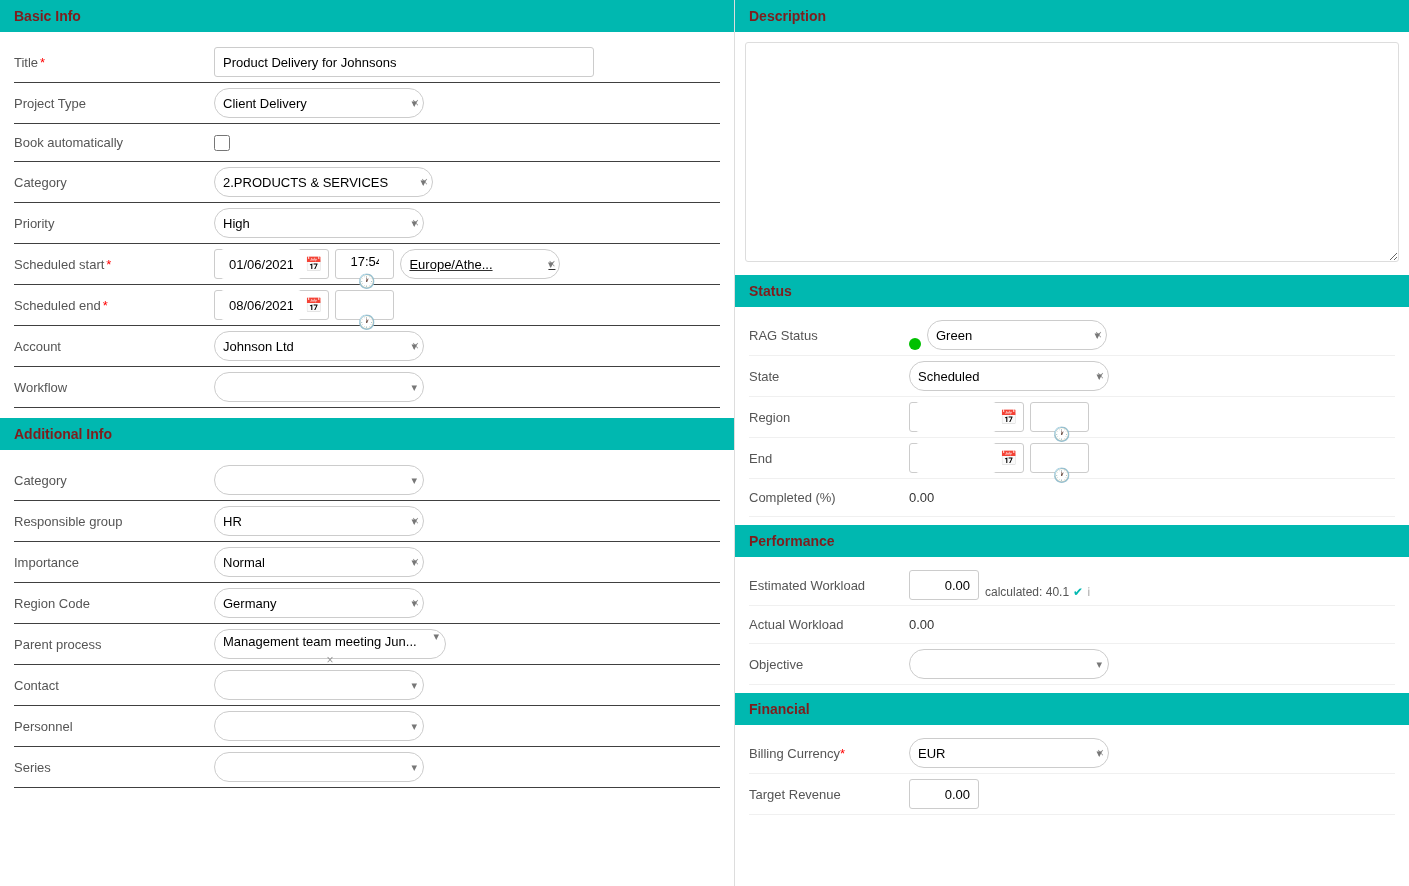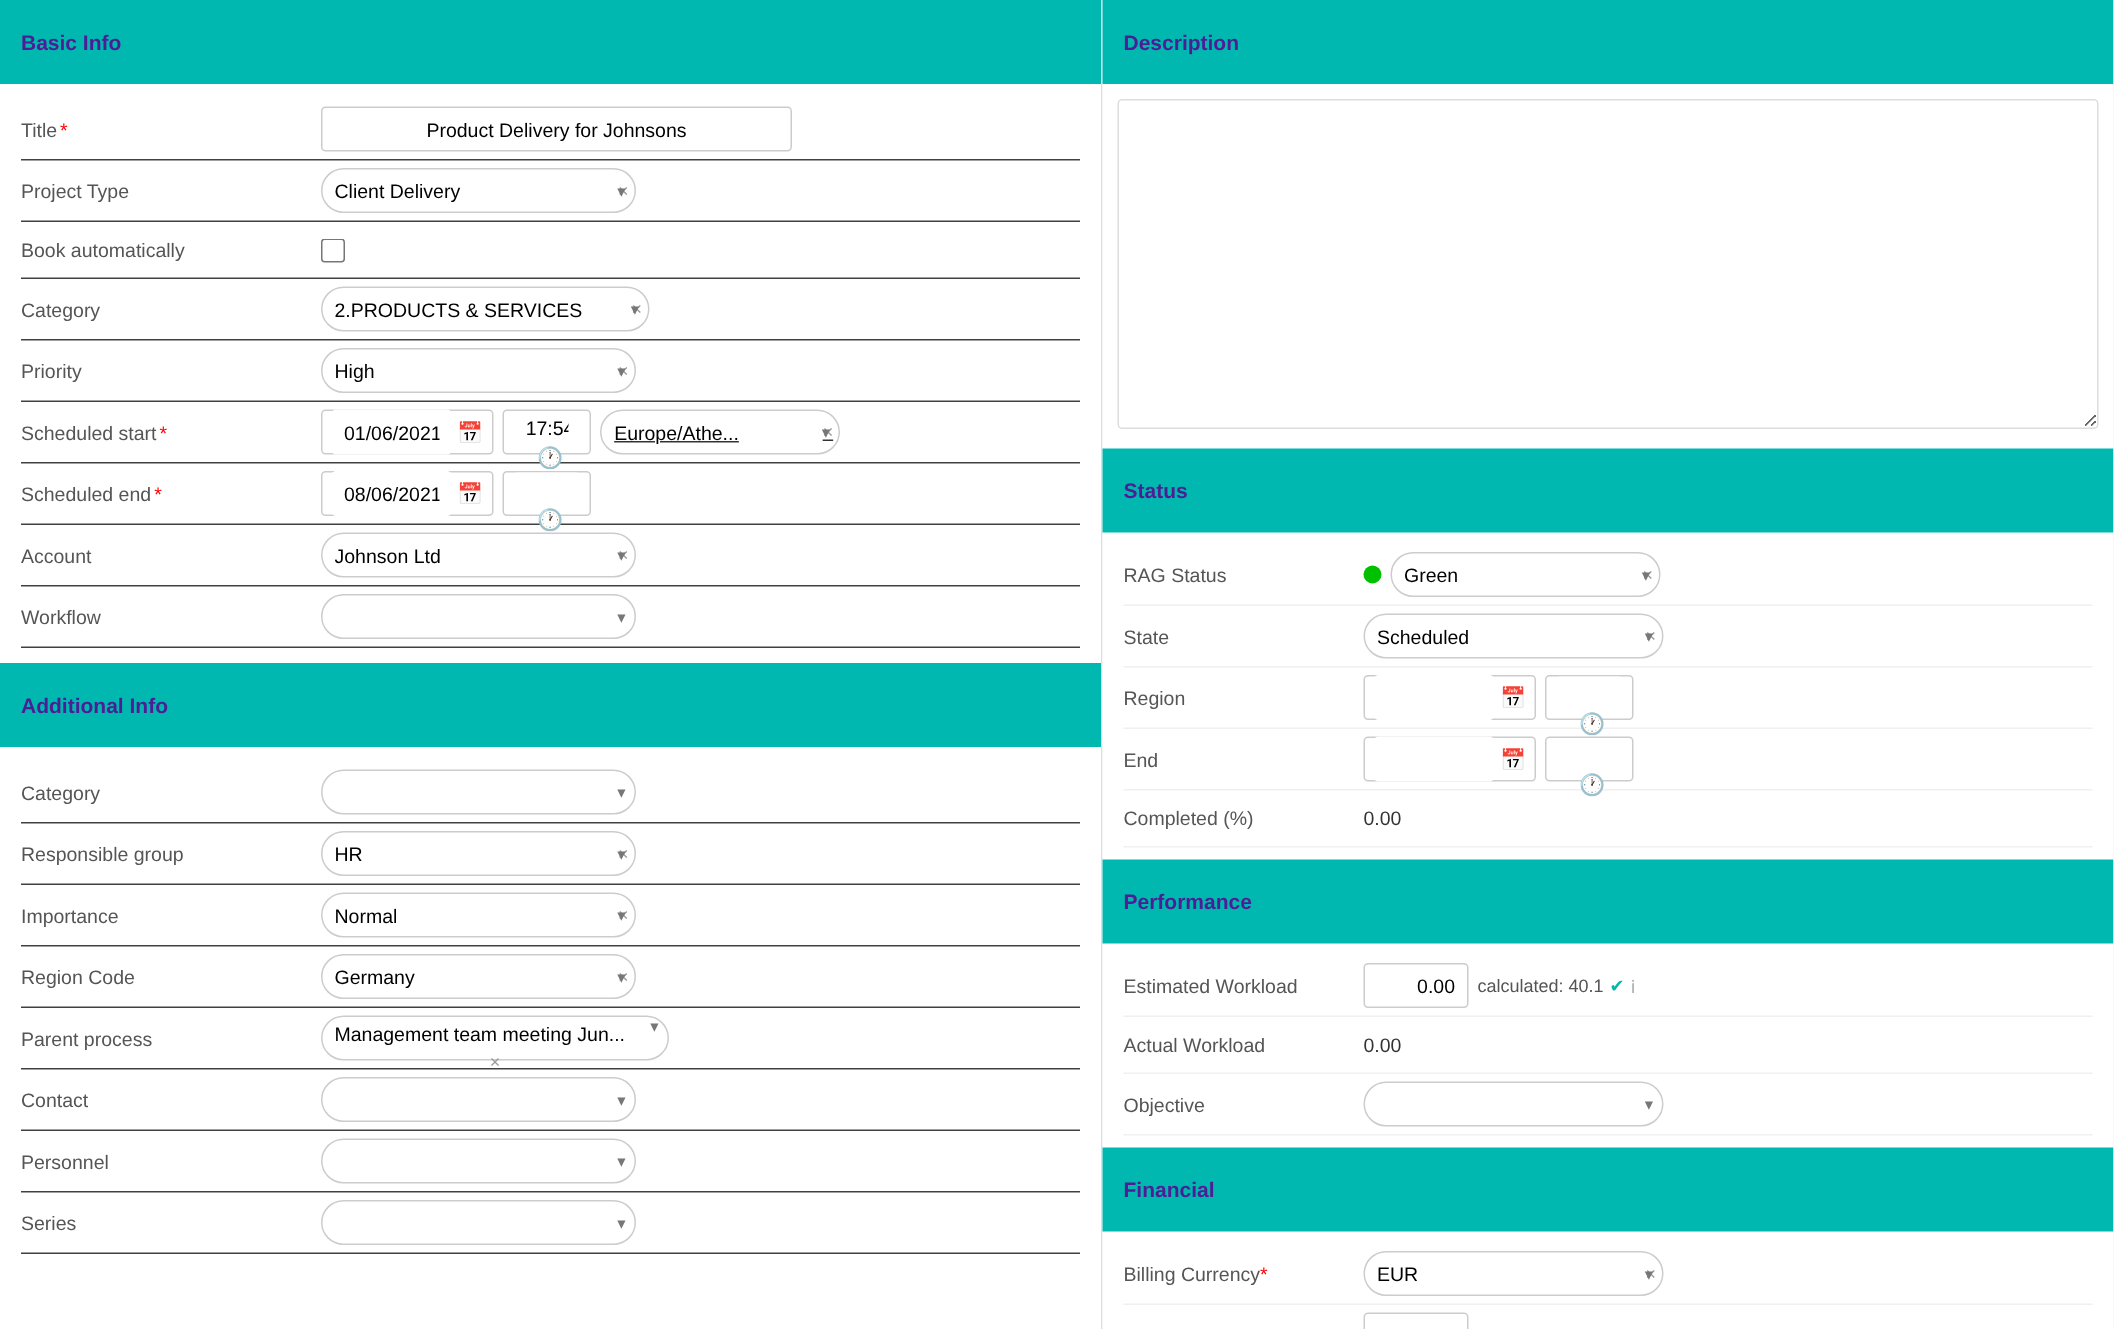--- a/index.html
+++ b/index.html
@@ -17,24 +17,24 @@
       border-right: 1px solid #ddd;
     }
 
     .right-panel {
       flex: 1;
       background: #fff;
     }
 
     .section-header {
       background: #00b8b0;
-      color: #4c1d95;
+      color: #7f1d1d;
       font-weight: bold;
       font-size: 14px;
-      padding: 20px 14px;
+      padding: 8px 14px;
     }
 
     .form-body {
       padding: 10px 14px;
     }
 
     .form-row {
       display: flex;
       align-items: center;
       min-height: 38px;
@@ -62,22 +62,21 @@
     input[type="text"], input[type="date"] {
       border: 1px solid #ccc;
       border-radius: 3px;
       padding: 4px 8px;
       font-size: 13px;
       height: 30px;
       outline: none;
     }
 
     .title-input {
-      width: 314px;
-      text-align: center;
+      width: 380px;
     }
 
     .select-wrapper {
       position: relative;
       display: inline-flex;
       align-items: center;
       border: 1px solid #ccc;
       border-radius: 15px;
       background: #fff;
       height: 30px;
@@ -209,21 +208,21 @@
     .right-form-label {
       width: 160px;
       color: #555;
       font-size: 13px;
       flex-shrink: 0;
     }
 
     .right-form-field {
       flex: 1;
       display: flex;
-      align-items: center;
+      align-items: flex-end;
       gap: 6px;
     }
 
     .rag-dot {
       width: 12px;
       height: 12px;
       border-radius: 50%;
       background: #00c000;
       display: inline-block;
       flex-shrink: 0;

